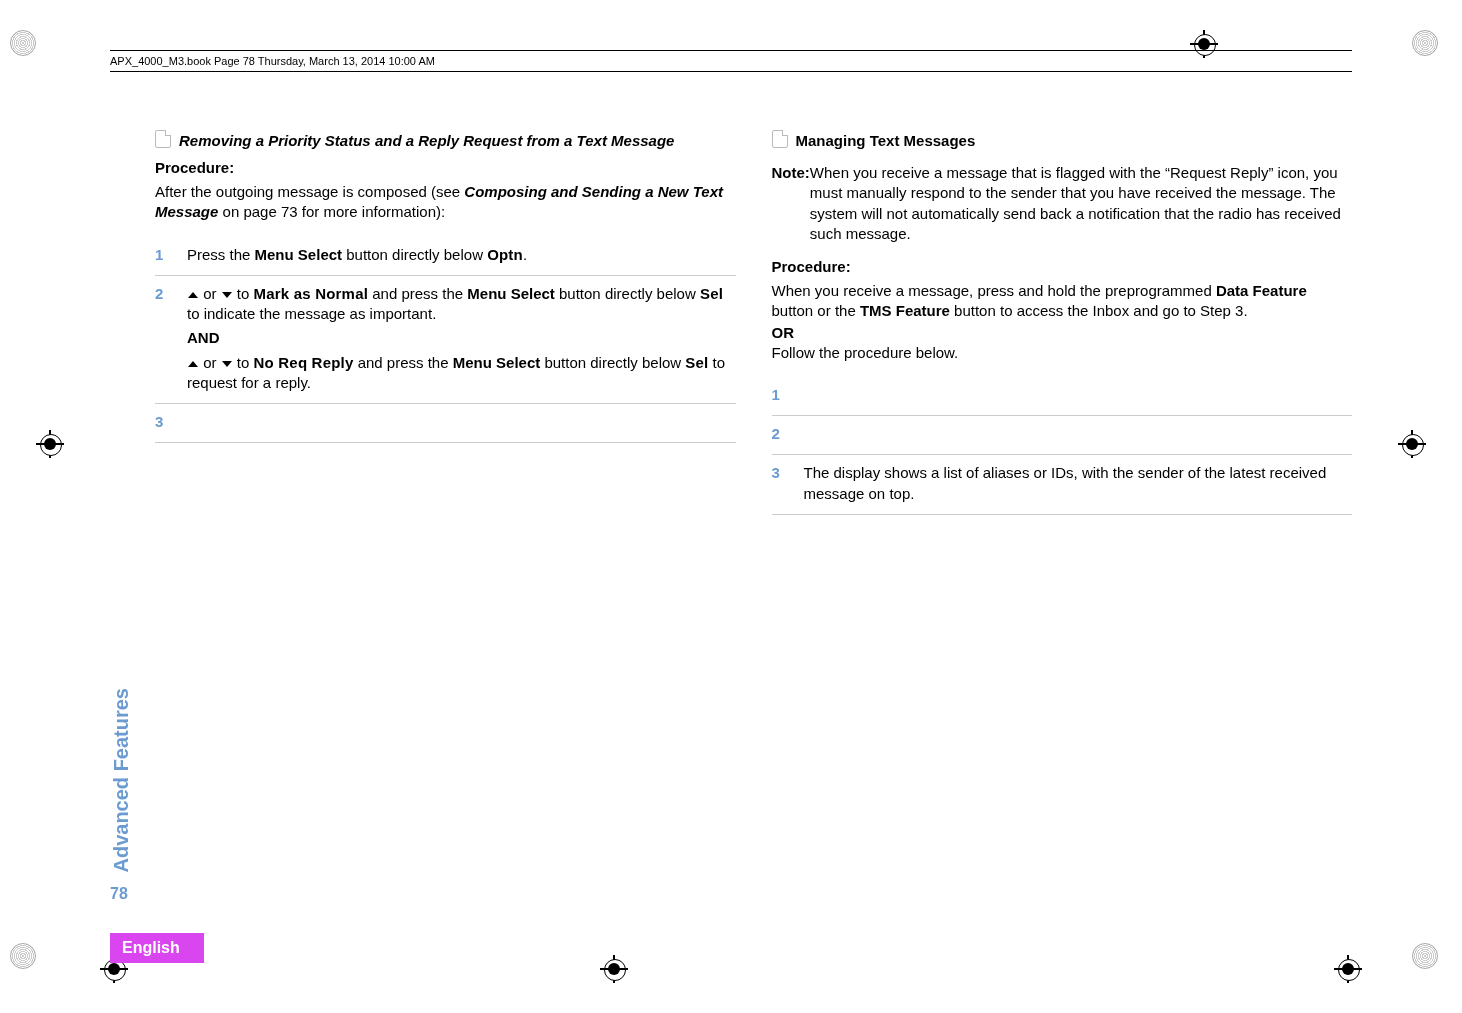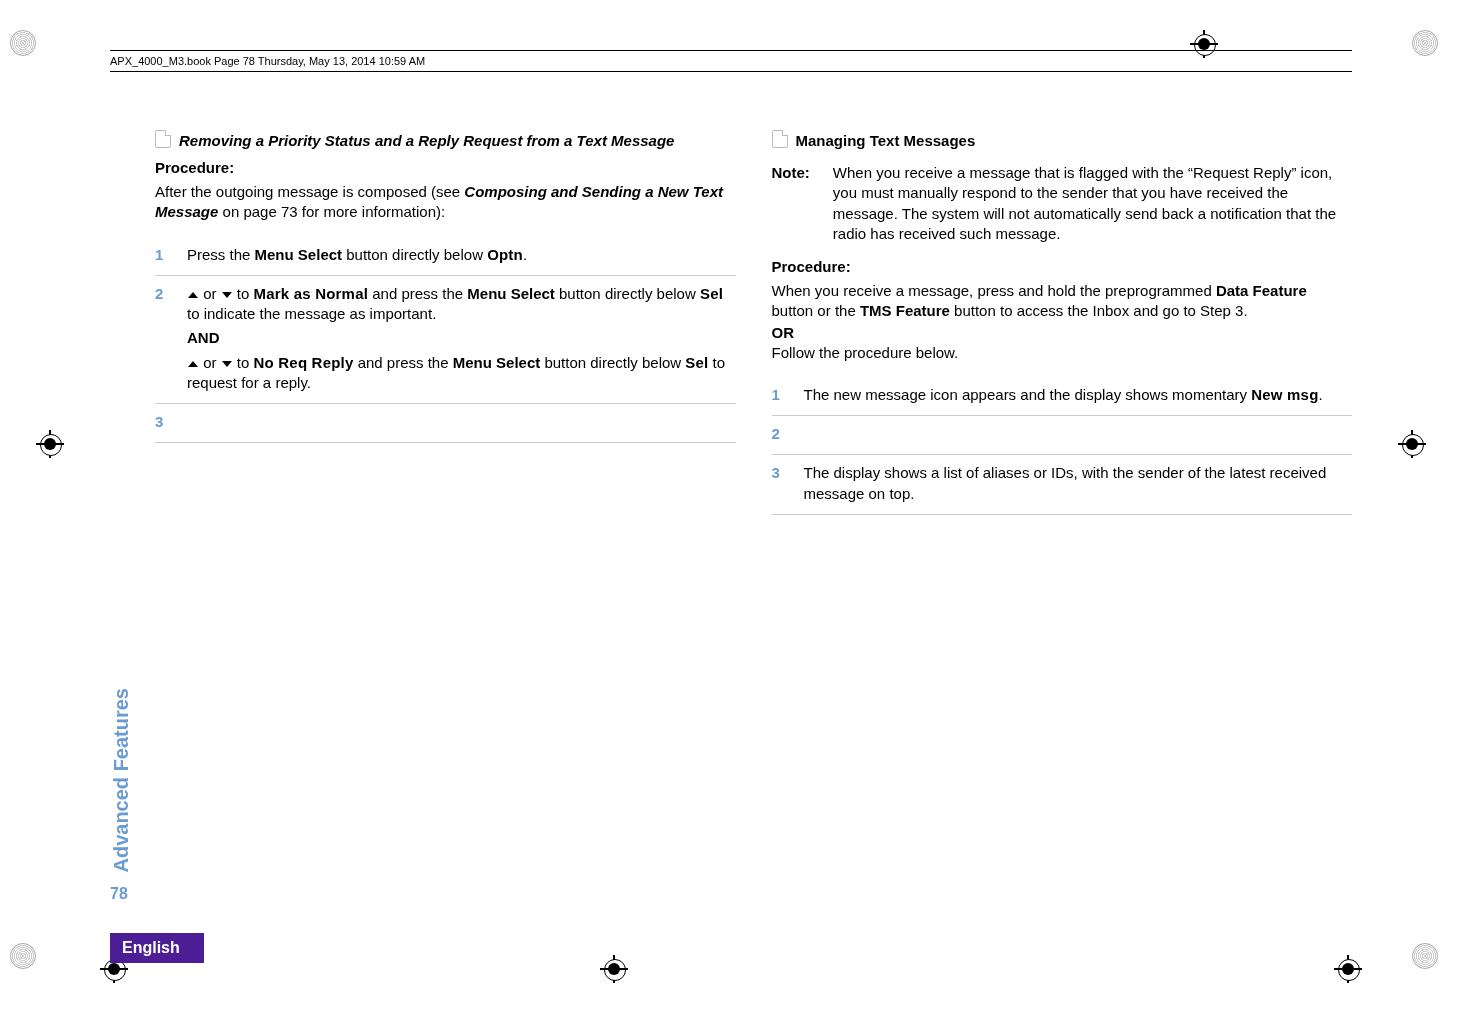--- a/index.html
+++ b/index.html
@@ -80,21 +80,21 @@
   left: 110px;
   bottom: 110px;
   color: #6b9bd1;
   font-weight: bold;
   font-size: 16px;
 }
 .lang-tab {
   position: absolute;
   left: 110px;
   bottom: 50px;
-  background: #4c1d95;
+  background: #d946ef;
   color: #fff;
   font-weight: bold;
   padding: 6px 24px 6px 12px;
   font-size: 16px;
 }
 
 .content {
   position: absolute;
   top: 130px;
   left: 155px;
@@ -137,21 +137,21 @@
 .proc {
   font-weight: bold;
   margin: 10px 0 6px 0;
 }
 .para {
   margin: 6px 0 14px 0;
   line-height: 1.35;
 }
 .note-row {
   display: flex;
-  gap: 23px;
+  gap: 0;
   margin: 10px 0 14px 0;
   line-height: 1.35;
 }
 .note-label {
   font-weight: bold;
   flex: 0 0 auto;
 }
 ol.steps {
   list-style: none;
   padding: 0;
@@ -224,21 +224,21 @@
     <div class="ring"></div>
     <div class="cross-inner"></div>
   </div>
 <div class="cross-mark" style="bottom:30px; right:100px;">
     <div class="ring"></div>
     <div class="cross-inner"></div>
   </div>
 
 <div class="header-line">
   <div class="header-line-border"></div>
-  <span>APX_4000_M3.book  Page 78  Thursday, May 13, 2014  10:59 AM</span>
+  <span>APX_4000_M3.book  Page 78  Thursday, March 13, 2014  10:00 AM</span>
   <div style="border-top:1px solid #000; margin-top:4px;"></div>
 </div>
 
 <div class="side-label">Advanced Features</div>
 <div class="page-num">78</div>
 <div class="lang-tab">English</div>
 
 <div class="content">
 
   <div class="col">
@@ -286,23 +286,20 @@
     <div class="proc">Procedure:</div>
     <div class="para" style="margin:2px 0 2px 0;">
       <span>When you receive a message, press and hold the preprogrammed </span><span class="b">Data Feature</span><span> button or the </span><span class="b">TMS Feature</span><span> button to access the Inbox and go to Step 3.</span>
     </div>
     <div class="b">OR</div>
     <div class="para" style="margin-top:2px;">Follow the procedure below.</div>
 
     <ol class="steps">
       <li>
         <span class="num">1</span>
-        <div>
-          <span>The new message icon appears and the display shows momentary </span><span class="ui">New msg</span><span>.</span>
-        </div>
       </li>
       <li>
         <span class="num">2</span>
       </li>
       <li>
         <span class="num">3</span>
         <div>The display shows a list of aliases or IDs, with the sender of the latest received message on top.</div>
       </li>
     </ol>
   </div>

